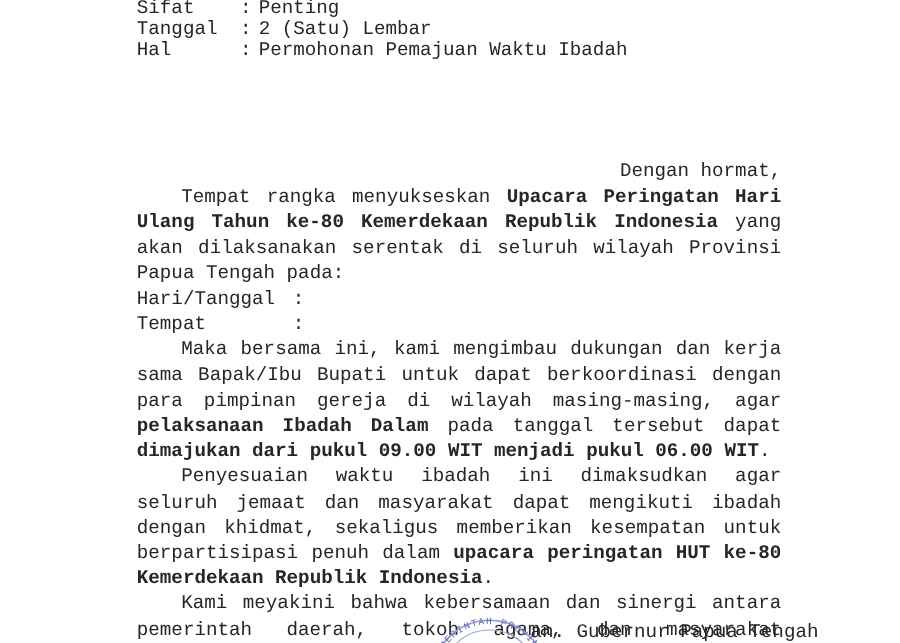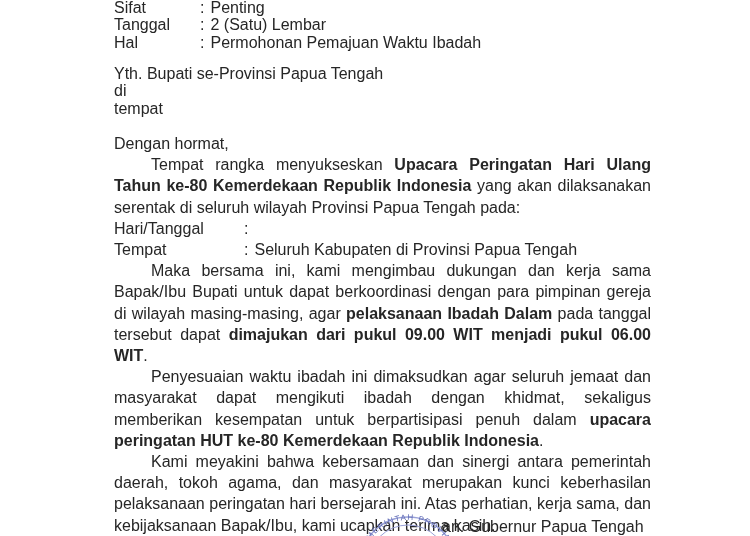--- a/index.html
+++ b/index.html
@@ -6,21 +6,21 @@
     margin: 0;
     padding: 0;
     background: #ffffff;
   }
   .page {
     position: relative;
     width: 696px;
     height: 536px;
     background: #ffffff;
     overflow: hidden;
-    font-family: Liberation Sans, sans-serif;
+    font-family: Liberation Mono, monospace;
     color: #262626;
     font-size: 16px;
   }
   
   .meta-block {
     position: absolute;
     left: 114px;
     top: -1px;
     line-height: 17.4px;
   }
@@ -41,21 +41,21 @@
     left: 114px;
     top: 133px;
     width: 537px;
     line-height: 21.2px;
   }
   .body-block p {
     margin: 0;
     text-align: justify;
     text-indent: 37px;
   }
-  .salutation { text-align: left; }
+  .salutation { text-align: right; }
   .event-row { display: flex; }
   .event-row .label { width: 130px; flex: 0 0 130px; }
   .event-row .sep { flex: 0 0 auto; }
   .event-row .value { margin-left: 6px; white-space: nowrap; }
   b { font-weight: 700; }
   
   .stamp {
     position: absolute;
     left: 352px;
     top: 511px;
@@ -86,37 +86,31 @@
         <span class="sep">:</span>
         <span class="value">2 (Satu) Lembar</span>
     </div>
     <div class="meta-row">
       <span class="label">Hal</span>
         <span class="sep">:</span>
         <span class="value">Permohonan Pemajuan Waktu Ibadah</span>
     </div>
   </div>
 
-  <div class="address-block">
-    <div>Yth. Bupati se-Provinsi Papua Tengah</div>
-    <div>di</div>
-    <div>tempat</div>
-  </div>
 
   <div class="body-block">
     <div class="salutation">Dengan hormat,</div>
     <p><span>Tempat rangka menyukseskan </span><b>Upacara Peringatan Hari Ulang Tahun ke-80 Kemerdekaan Republik Indonesia</b><span> yang akan dilaksanakan serentak di seluruh wilayah Provinsi Papua Tengah pada:</span></p>
     <div class="event-row">
       <span class="label">Hari/Tanggal</span>
         <span class="sep">:</span>
     </div>
     <div class="event-row">
       <span class="label">Tempat</span>
         <span class="sep">:</span>
-        <span class="value">Seluruh Kabupaten di Provinsi Papua Tengah</span>
     </div>
     <p><span>Maka bersama ini, kami mengimbau dukungan dan kerja sama Bapak/Ibu Bupati untuk dapat berkoordinasi dengan para pimpinan gereja di wilayah masing-masing, agar </span><b>pelaksanaan Ibadah Dalam</b><span> pada tanggal tersebut dapat </span><b>dimajukan dari pukul 09.00 WIT menjadi pukul 06.00 WIT</b><span>.</span></p>
     <p><span>Penyesuaian waktu ibadah ini dimaksudkan agar seluruh jemaat dan masyarakat dapat mengikuti ibadah dengan khidmat, sekaligus memberikan kesempatan untuk berpartisipasi penuh dalam </span><b>upacara peringatan HUT ke-80 Kemerdekaan Republik Indonesia</b><span>.</span></p>
     <p><span>Kami meyakini bahwa kebersamaan dan sinergi antara pemerintah daerah, tokoh agama, dan masyarakat merupakan kunci keberhasilan pelaksanaan peringatan hari bersejarah ini. Atas perhatian, kerja sama, dan kebijaksanaan Bapak/Ibu, kami ucapkan terima kasih.</span></p>
   </div>
 
   <div class="stamp">
     <svg width="112" height="112" viewBox="0 0 112 112">
       <circle cx="56" cy="54" r="48" fill="none" stroke-width="1.6" stroke="#9aa2d8"></circle>
       <circle cx="56" cy="54" r="40" fill="none" stroke-width="1" stroke="#9aa2d8"></circle>

